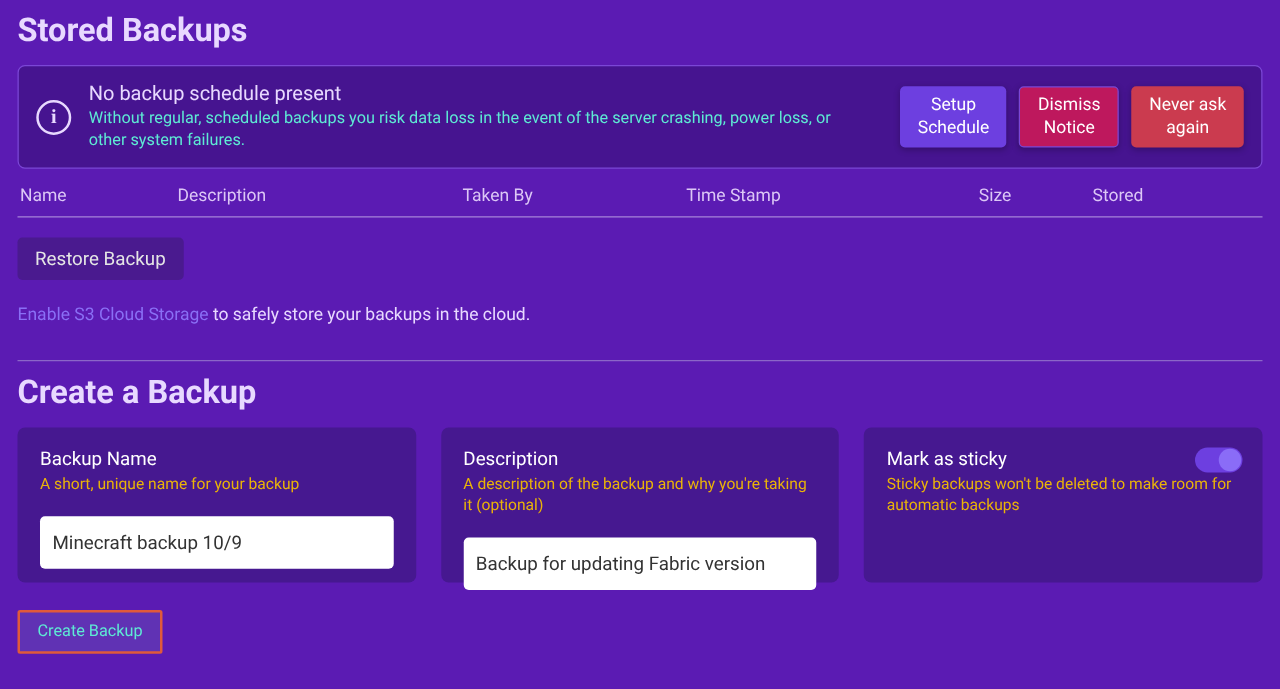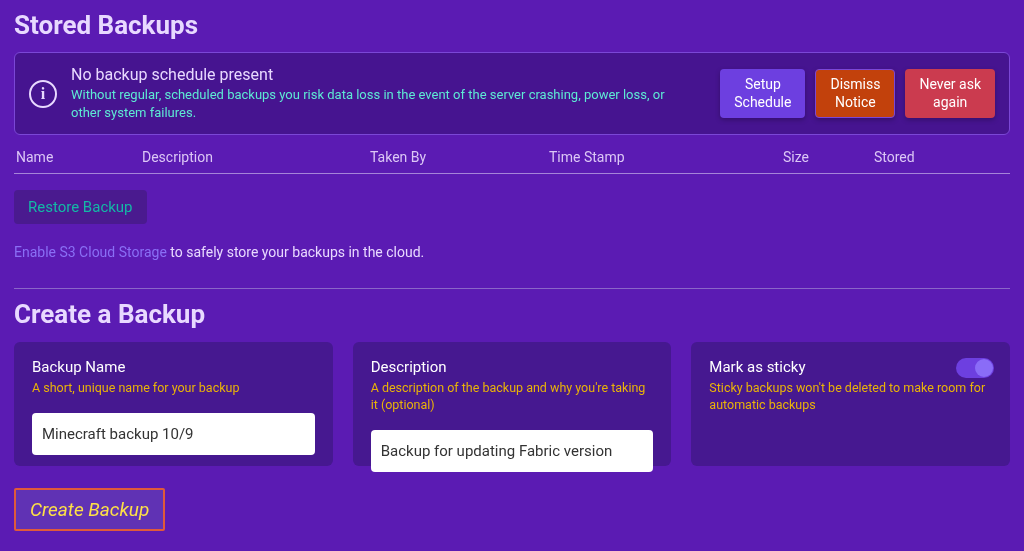--- a/index.html
+++ b/index.html
@@ -48,40 +48,40 @@
       text-align: center;
       cursor: pointer;
       border: none;
       color: #fff;
       white-space: pre-line;
       line-height: 1.25;
       box-shadow: 0 2px 5px rgba(0,0,0,0.25);
       font-family: inherit;
     }
     .btn-primary { background: #6d3fe0; }
-    .btn-secondary { background: #c2410c; border: 1px solid #7b47d6; }
+    .btn-secondary { background: #be185d; border: 1px solid #7b47d6; }
     .btn-danger { background: #cb3b4f; }
     .table-header {
       display: flex;
       font-size: 14px;
       color: #dcc7f6;
       padding: 4px 2px 8px;
       border-bottom: 1px solid #a684d9;
     }
     .col-name { width: 126px; }
     .col-desc { width: 228px; }
     .col-taken { width: 179px; }
     .col-time { width: 234px; }
     .col-size { width: 91px; }
     .col-stored { flex: 1; }
     .restore-btn {
       display: inline-block;
       margin-top: 16px;
       background: #4a1a8f;
-      color: #14b8a6;
+      color: #e5e5e5;
       padding: 8px 14px;
       border-radius: 4px;
       font-size: 15px;
       border: none;
       cursor: pointer;
       font-family: inherit;
     }
     .cloud-line {
       margin-top: 20px;
       font-size: 14px;
@@ -130,28 +130,27 @@
     .toggle-knob {
       position: absolute;
       top: 1px; right: 1px;
       width: 18px; height: 18px;
       background: #8a6cf7;
       border-radius: 50%;
     }
     .create-backup-btn {
       margin-top: 22px;
       background: #6032b4;
-      color: #fde047;
+      color: #5eead4;
       padding: 8px 14px;
-      font-size: 19px;
+      font-size: 13px;
       border: 2px solid #e05a3a;
       border-radius: 2px;
       cursor: pointer;
       font-family: inherit;
-      font-style: italic;
     }
   </style>
 </head>
 <body>
 
 <div class="page">
   <div class="section-title">Stored Backups</div>
 
   <div class="alert-box">
     <div class="alert-icon-wrap">i</div>

